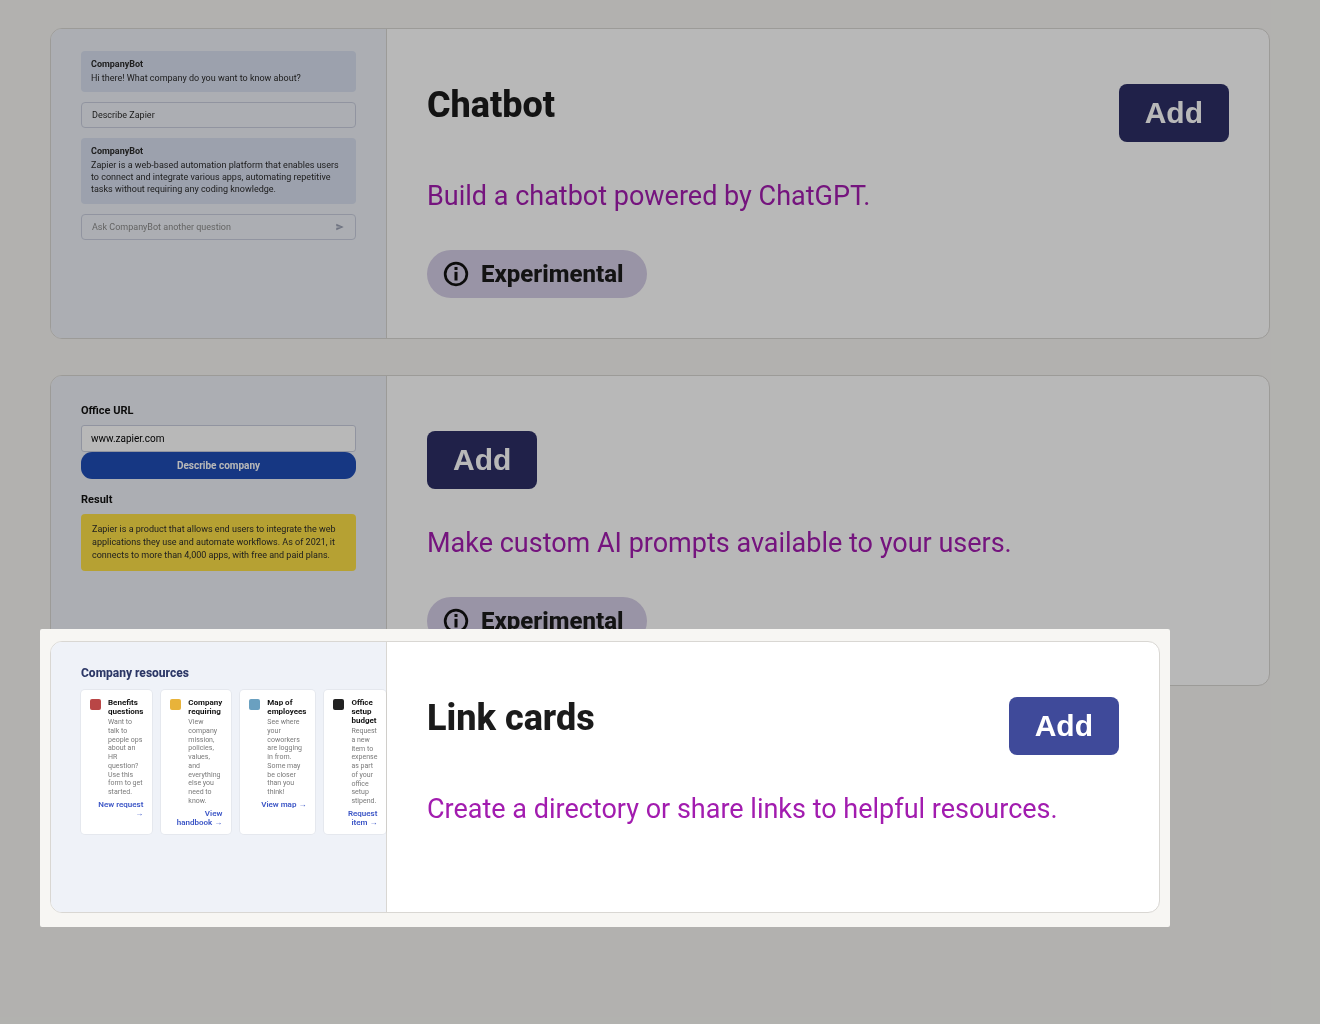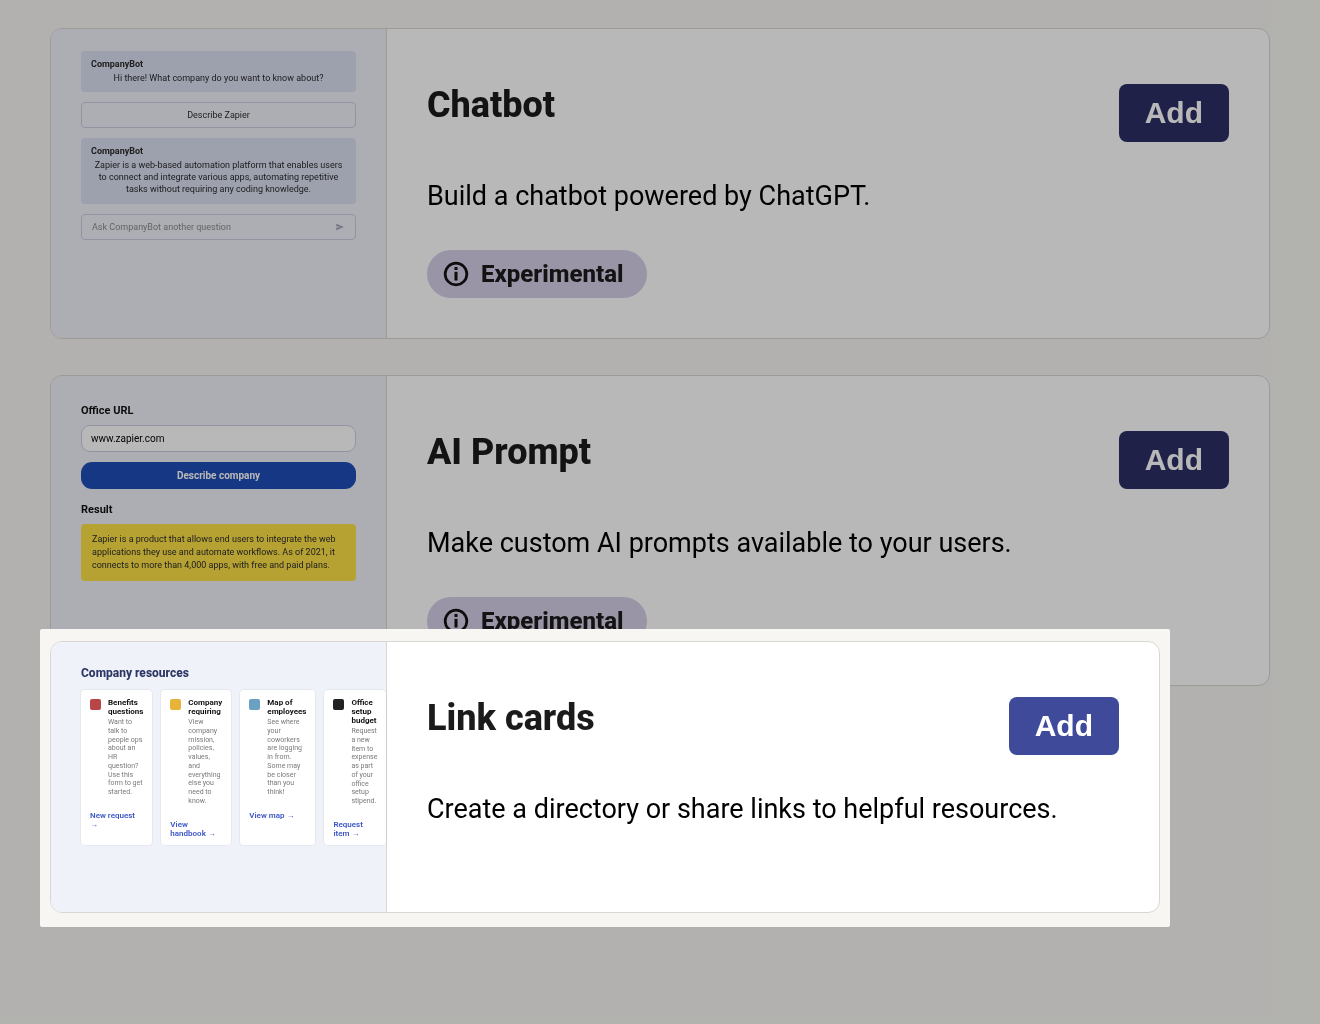--- a/index.html
+++ b/index.html
@@ -51,21 +51,21 @@
   .card-title {
     font-size: 36px;
     font-weight: 800;
     color: #1b1b1b;
   }
 
   .card-desc {
     margin-top: 34px;
     font-size: 27px;
     font-weight: 400;
-    color: #000000;
+    color: #a21caf;
     line-height: 1.55;
   }
 
   .add-btn {
     background: #2d2f66;
     color: #ffffff;
     font-size: 30px;
     font-weight: 800;
     border: none;
     padding: 12px 26px;
@@ -117,49 +117,48 @@
 
   
   .chat-thumb { font-size: 10px; color: #2d2d2d; }
   .bot-bubble {
     background: #d8dff0;
     border-radius: 4px;
     padding: 8px 10px;
     margin-bottom: 10px;
   }
   .bot-name { font-weight: 700; font-size: 9px; margin-bottom: 3px; color:#2b2b2b; }
-  .bot-text { font-size: 9px; line-height: 1.35; color:#2b2b2b;text-align:center; }
+  .bot-text { font-size: 9px; line-height: 1.35; color:#2b2b2b; }
   .user-bubble {
     border: 1px solid #c9cede;
     border-radius: 4px;
-    padding: 7px 26px;
+    padding: 7px 10px;
     margin-bottom: 10px;
     font-size: 9px;
     color:#2b2b2b;
-    text-align:center;
   }
   .ask-input {
     border: 1px solid #c9cede;
     border-radius: 4px;
     padding: 7px 10px;
     font-size: 9px;
     color: #8a8a8a;
     display:flex; justify-content:space-between; align-items:center;
   }
   .send-icon { width: 10px; height: 10px; }
 
   
   .prompt-thumb { font-size: 10px; padding-top: 6px; }
   .prompt-label { font-weight: 700; font-size: 11px; margin-bottom: 8px; color:#111; }
   .prompt-field {
     border: 1px solid #c9cede;
-    border-radius: 9px;
+    border-radius: 3px;
     padding: 7px 9px;
     font-size: 10px;
-    margin-bottom: 10px;
+    margin-bottom: 0;
     background:#fff;
   }
   .describe-btn {
     background: #1f4db6;
     color: #fff;
     text-align: center;
     font-weight: 700;
     font-size: 10px;
     padding: 8px 0;
     border-radius: 11px;
@@ -193,21 +192,21 @@
     padding: 8px 9px 7px;
     box-shadow: 0 0 0 1px rgba(0,0,0,0.04);
     display:flex; flex-direction:column;
   }
   .lc-top { display:flex; gap:7px; }
   .lc-ico { width:11px; height:11px; border-radius:2px; flex:0 0 11px; margin-top:1px; }
   .ic-a{background:#b94646;} .ic-b{background:#e8b33a;} .ic-c{background:#6aa0c0;} .ic-d{background:#222;}
   .lc-body { flex:1; }
   .lc-t { font-weight:700; font-size:8px; color:#111; }
   .lc-s { font-size:7px; color:#7a7a7a; line-height:1.25; margin-top:2px; }
-  .lc-link { color:#3b55c6; font-size:8px; font-weight:600; text-align:left; margin-top:14px; }
+  .lc-link { color:#3b55c6; font-size:8px; font-weight:600; text-align:right; margin-top:3px; }
   .lc-link::after { content:" \2192"; }
 
 </style>
 </head>
 <body>
 
 <div class="stack">
 
   <div class="card">
     <div class="card-left">
@@ -251,21 +250,20 @@
       <div class="prompt-thumb">
         <div class="prompt-label">Office URL</div>
         <div class="prompt-field">www.zapier.com</div>
         <div class="describe-btn">Describe company</div>
         <div class="prompt-label">Result</div>
         <div class="result-box">Zapier is a product that allows end users to integrate the web applications they use and automate workflows. As of 2021, it connects to more than 4,000 apps, with free and paid plans.</div>
       </div>
     </div>
     <div class="card-right">
       <div class="title-row">
-        <h2 class="card-title">AI Prompt</h2>
         <button class="add-btn">Add</button>
       </div>
       <p class="card-desc">Make custom AI prompts available to your users.</p>
       <div class="badge">
         <svg viewBox="0 0 24 24">
             <circle cx="12" cy="12" r="10" fill="none" stroke="#111" stroke-width="2.5"></circle>
             <rect x="10.6" y="10" width="2.8" height="8" fill="#111"></rect>
             <rect x="10.6" y="5.5" width="2.8" height="2.8" fill="#111"></rect>
           </svg>
         <span class="badge-text">Experimental</span>

